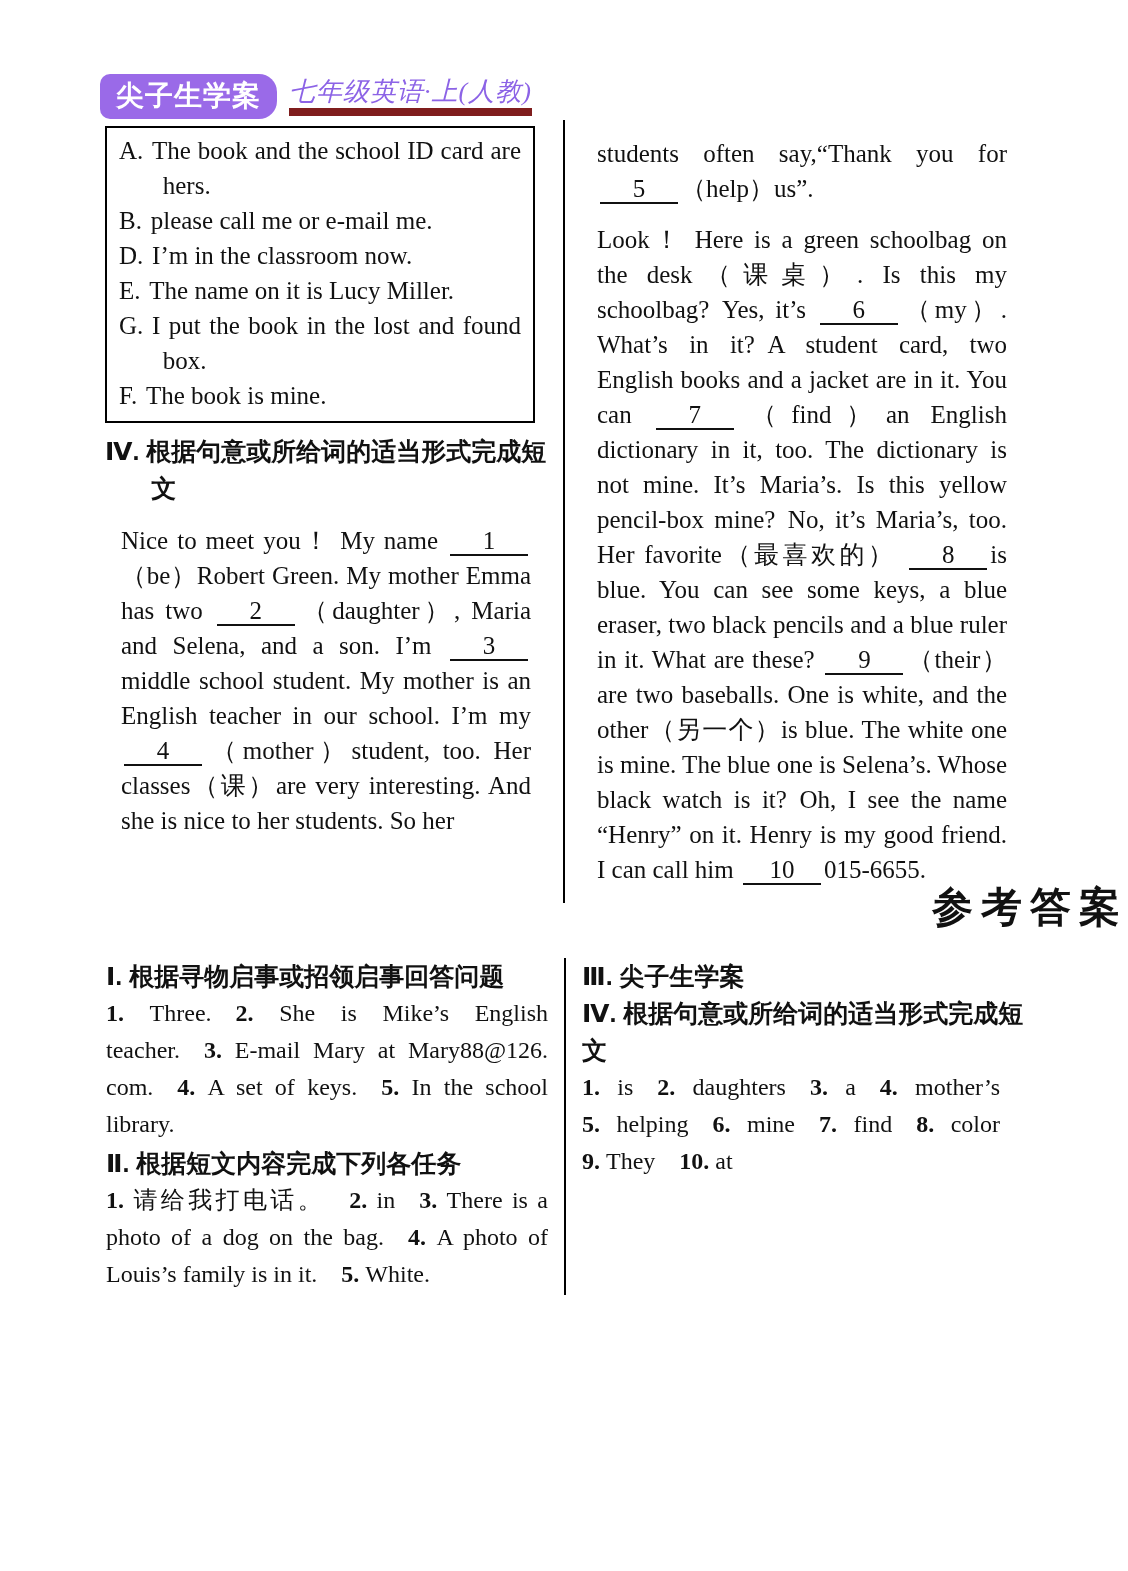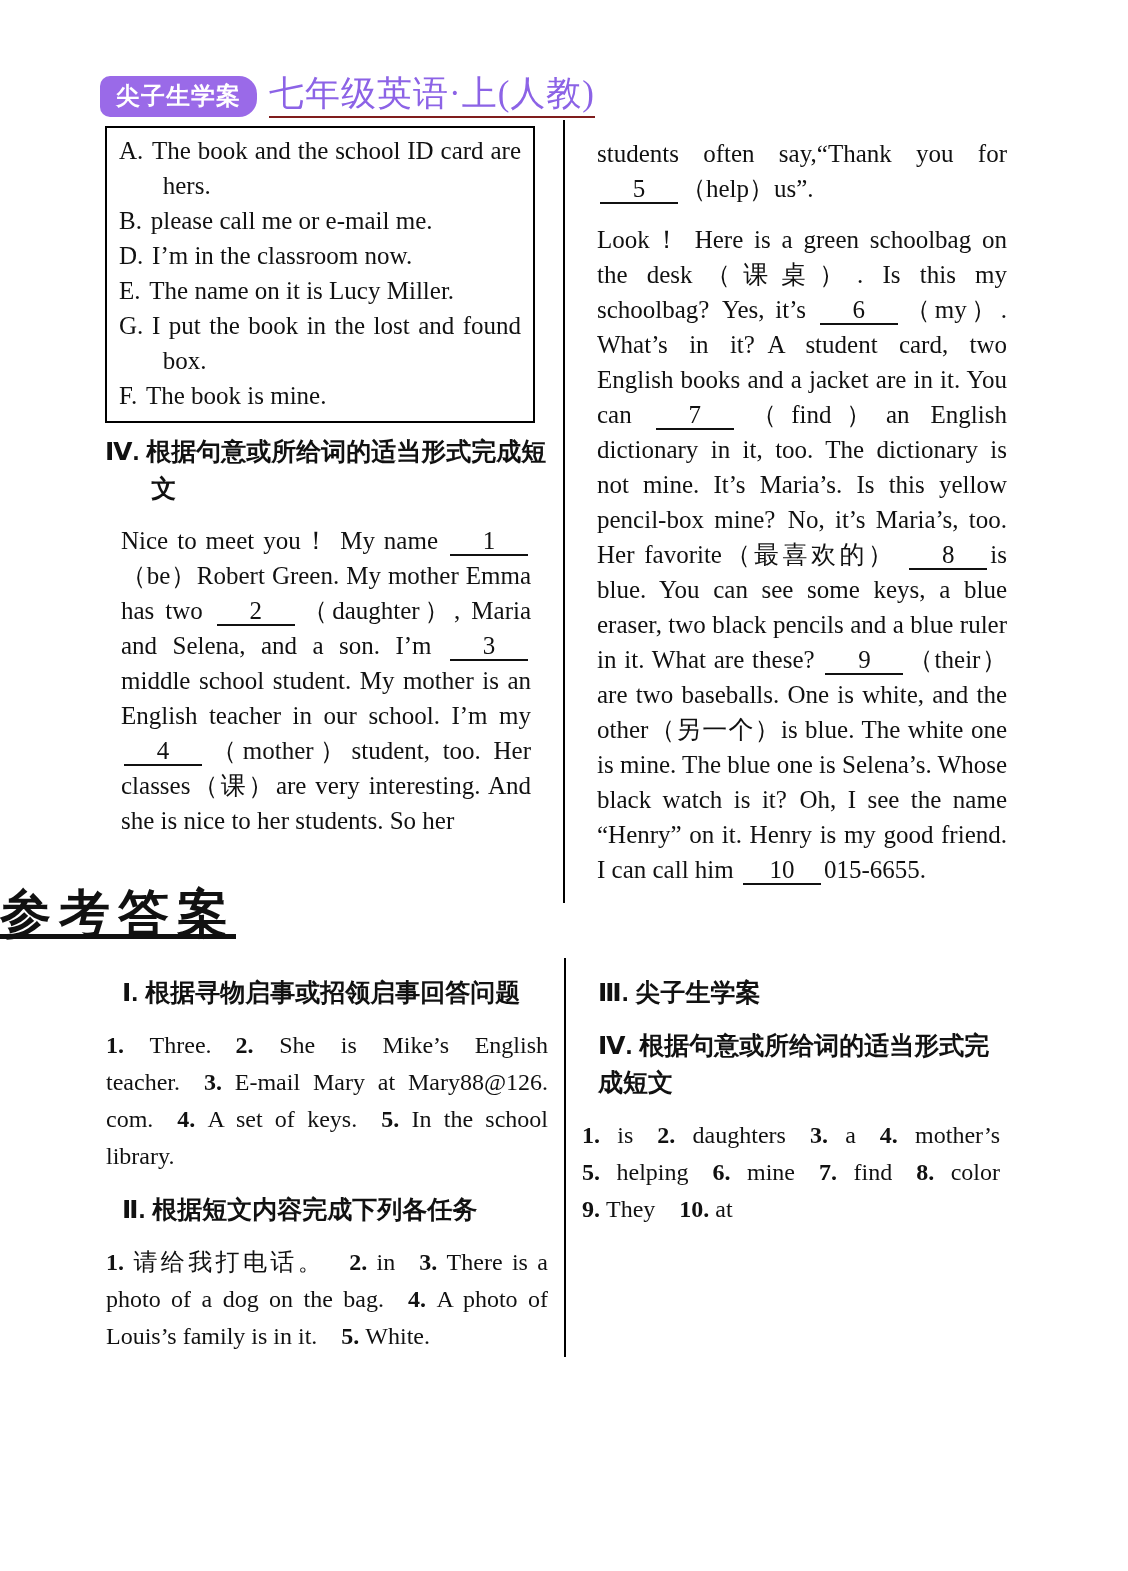--- a/index.html
+++ b/index.html
@@ -9,29 +9,29 @@
     margin:0 auto;
     background:#ffffff;
     font-family:"Liberation Serif","DejaVu Serif",serif;
     color:#111;
     overflow:hidden;
   }
   
   .hdr{position:absolute;top:74px;left:100px;display:flex;align-items:center;gap:12px;}
   .badge{
     background:#9a6ae8;color:#fff;
-    font-weight:bold;font-size:24px;line-height:1;
+    font-weight:bold;font-size:28px;line-height:1;
     padding:8px 16px 9px 16px;
     border-radius:10px 18px 18px 10px;
     letter-spacing:1px;
   }
   .series{
-    color:#8c63e6;font-size:35px;line-height:1.15;
-    border-bottom:2px solid #7f1d1d;
-    padding-bottom:2px;letter-spacing:1px;
+    color:#8c63e6;font-size:26px;line-height:1.15;
+    border-bottom:8px solid #7f1d1d;
+    padding-bottom:2px;letter-spacing:1px;font-style:italic;
   }
   
   .top-grid{position:absolute;top:120px;left:105px;width:920px;display:flex;align-items:stretch;}
   .col{width:442px;font-size:25px;line-height:35px;text-align:justify;}
   .vdiv{width:2px;background:#000;margin:0 16px;}
   .opt-box{
     border:2px solid #000;
     padding:5px 12px 8px 12px;
     margin:6px 12px 10px 0;
   }
@@ -50,30 +50,29 @@
     min-width:66px;
     padding:0 6px;
     margin:0 3px;
     text-align:center;
     border-bottom:2px solid #111;
     line-height:1.05;
   }
   
   .ans-title{
     position:absolute;top:880px;left:0;width:100%;
-    text-align:left;
-    font-weight:bold;font-size:51px;
+    text-align:right;
+    font-weight:bold;font-size:41px;
     letter-spacing:8px;
-    text-decoration:underline;
   }
   .ans-grid{position:absolute;top:958px;left:106px;width:920px;display:flex;align-items:stretch;}
   .ans-col{width:442px;font-size:24px;line-height:37px;text-align:justify;}
   .ans-head{
     font-weight:bold;font-size:25px;
-    margin:16px;text-align:left;
+    margin:0;text-align:left;
     font-family:"Liberation Sans","DejaVu Sans",sans-serif;
   }
   .ans-items{margin:0 0 2px 0;}
   .ans-no{font-weight:bold;}
   .cjk-bold{font-family:"Liberation Sans","DejaVu Sans",sans-serif;}
 </style>
 </head>
 <body>
 
 <div class="page">

